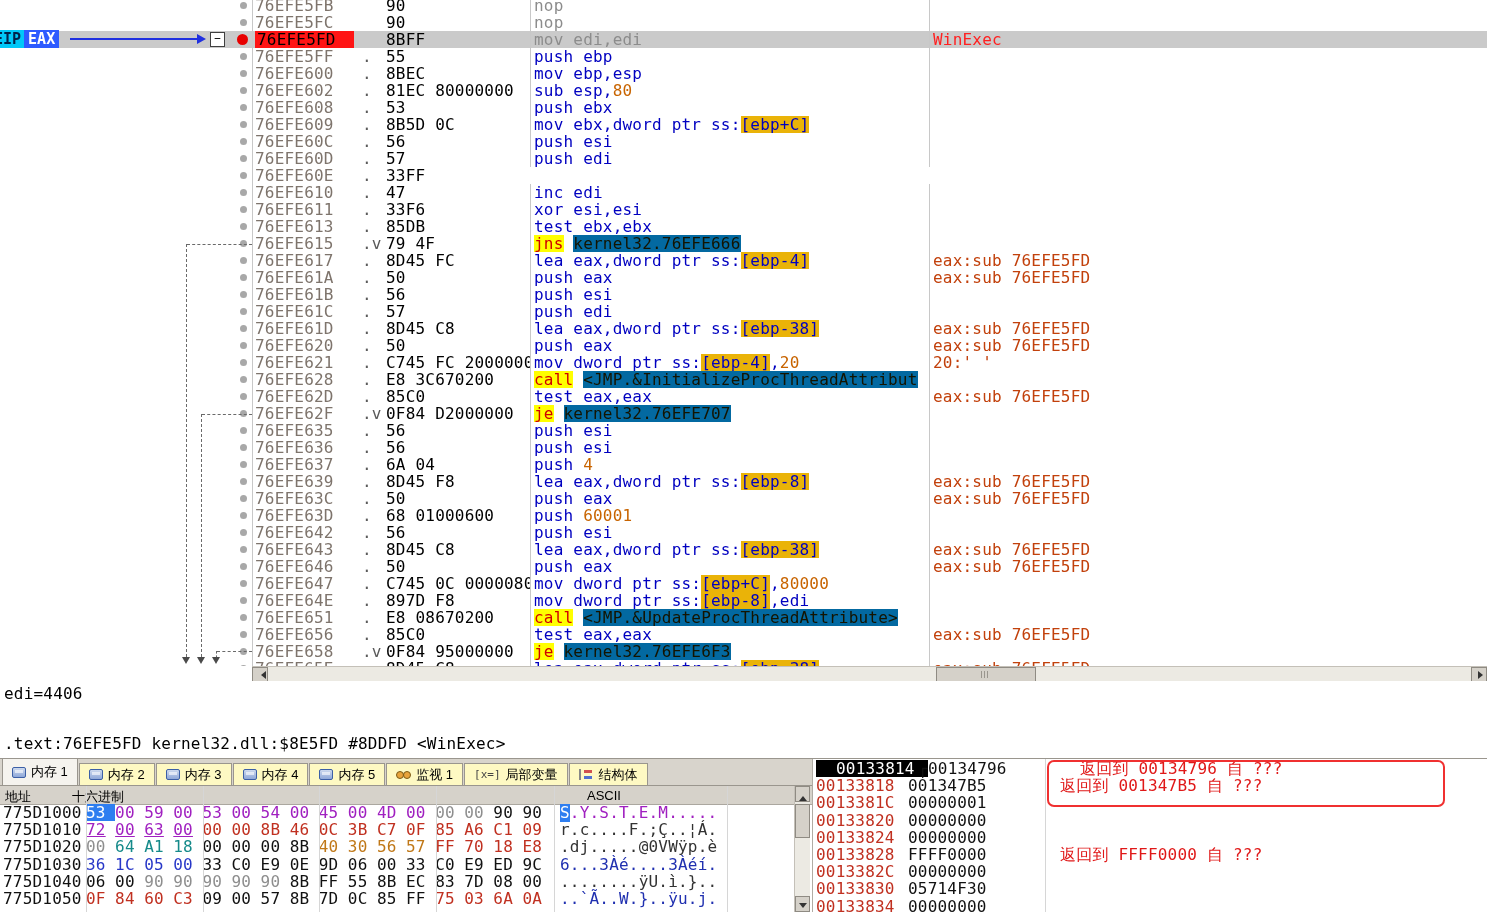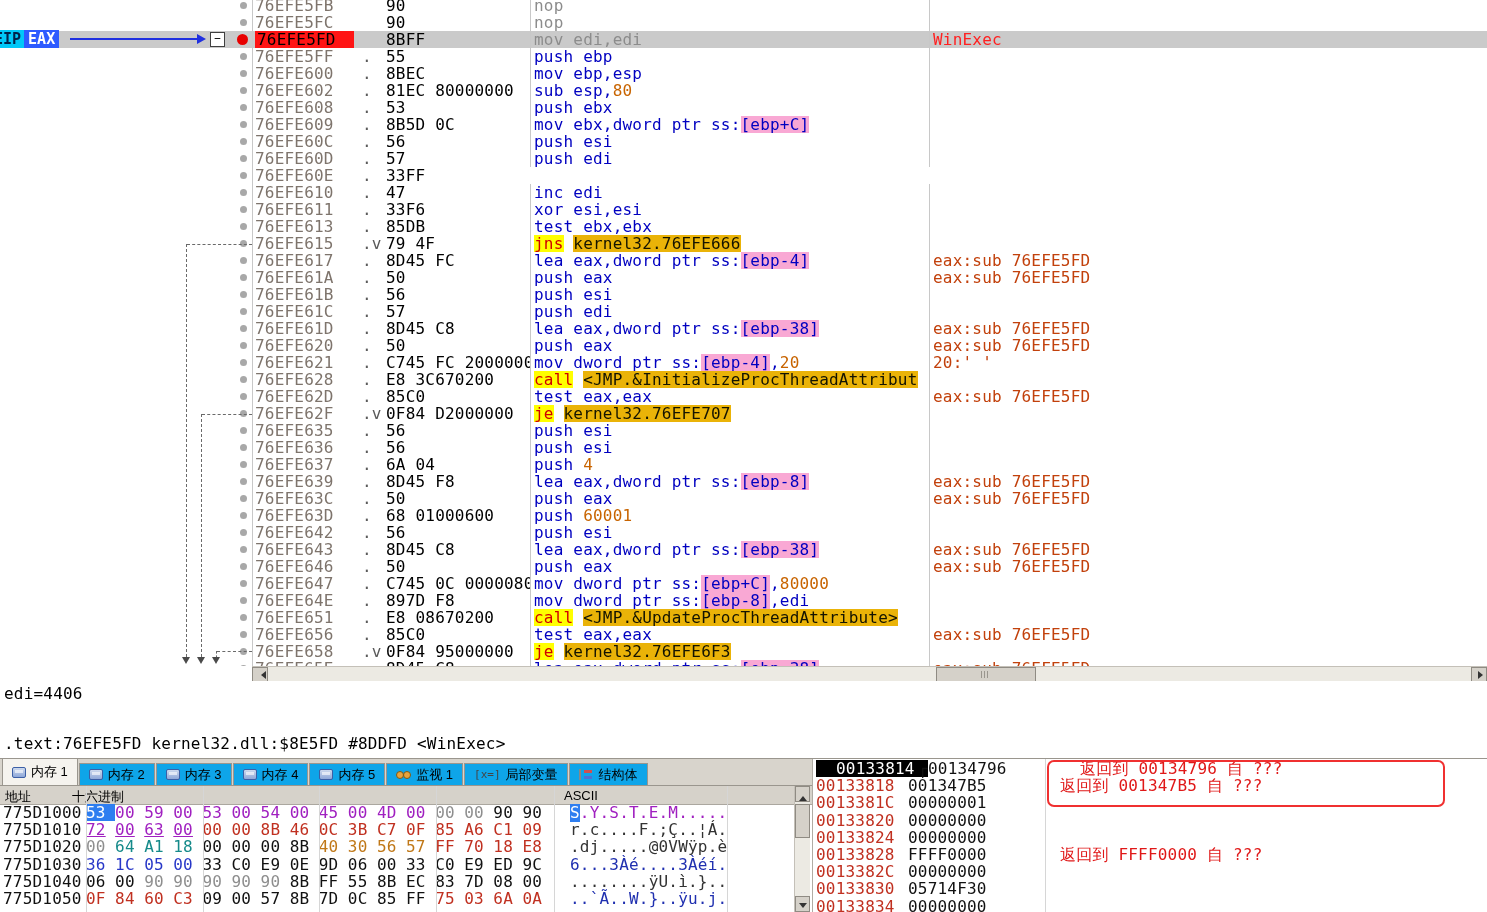--- a/index.html
+++ b/index.html
@@ -15,23 +15,23 @@
   .row-dot{position:absolute;left:240px;top:5px;width:7px;height:7px;border-radius:50%;background:#A8A8A8;}
   .bp-dot{position:absolute;left:237px;top:3px;width:11px;height:11px;border-radius:50%;background:#E80000;}
   .c-addr{flex:0 0 103px;color:#7E746C;border-left:1px solid #C8C8C8;padding-left:2px;overflow:hidden;}
   .addr-eip{display:inline-block;width:97px;background:#FF1414;color:#000;padding-left:2px;}
   .c-bytes{flex:0 0 172px;color:#000;overflow:hidden;}
   .bprefix{display:inline-block;width:24px;padding-left:4px;color:#5A5A5A;}
   .c-instr{flex:0 0 395px;border-left:1px solid #C8C8C8;border-right:1px solid #C8C8C8;padding-left:3px;overflow:hidden;}
   .c-cmt{flex:1;padding-left:3px;overflow:hidden;}
   .tok-m{color:#0000C0;}
   .tok-n{color:#C86400;}
-  .tok-x{background:#f9a8d4;color:#0000C0;margin-top:8px;}
+  .tok-x{background:#eab308;color:#0000C0;margin-top:8px;}
   .tok-j{background:#FFFF00;color:#D00000;}
-  .tok-y{background:#eab308;color:#141400;}
+  .tok-y{background:#0369a1;color:#141400;}
   .tok-s{}
   .tok-g{color:#8C8C8C;}
   .cmt-hot{color:#FF2020;}
   .cmt-reg{color:#c2410c;}
 
   
   .eip-badge{position:absolute;left:-9px;top:31px;height:17px;line-height:17px;font-size:15px;font-weight:bold;white-space:pre;}
   .eip-badge .p1{background:#00C8F8;color:#00224A;padding:0 3px;}
   .eip-badge .p2{background:#2E5BFF;color:#fff;padding:0 4px;}
   .eip-line{position:absolute;left:70px;top:38px;width:128px;height:0;border-top:2px solid #2030E0;}
@@ -63,49 +63,49 @@
 
   
   .dock{position:absolute;left:0;right:0;top:758px;bottom:0;background:#fff;border-top:1px solid #9A968E;}
   .dump-pane{position:absolute;left:0;top:0;bottom:0;width:812px;overflow:hidden;}
   .pane-div{position:absolute;left:812px;top:0;bottom:0;width:1px;background:#B0ACA4;}
   .stack-pane{position:absolute;left:813px;right:0;top:0;bottom:0;overflow:hidden;}
 
   
   .tabbar{position:absolute;left:0;right:0;top:0;height:27px;background:#D8D4CC;border-bottom:1px solid #9A968E;
           display:flex;align-items:flex-end;padding-left:2px;box-sizing:border-box;}
-  .tab{display:flex;align-items:center;gap:5px;padding:0 9px;height:21px;background:#0ea5e9;border:1px solid #9A968E;border-bottom:none;
+  .tab{display:flex;align-items:center;gap:5px;padding:0 9px;height:21px;background:#fef9c3;border:1px solid #9A968E;border-bottom:none;
        margin-right:1px;font:13px "Liberation Sans",sans-serif;color:#000;white-space:nowrap;}
   .tab.sel{height:26px;background:#F5F3EE;position:relative;z-index:2;}
   .ic{display:inline-block;}
   .ic-memory{width:14px;height:11px;background:linear-gradient(#CDD9EE,#8FA8D8);border:1px solid #3C5FA6;border-radius:2px;position:relative;box-sizing:border-box;}
   .ic-memory::after{content:"";position:absolute;left:2px;right:2px;top:2px;height:3px;background:rgba(255,255,255,.6);}
   .ic-watch{width:15px;height:10px;position:relative;}
   .ic-watch::before,.ic-watch::after{content:"";position:absolute;top:1px;width:6px;height:6px;border-radius:50%;background:#E8A33C;border:1px solid #7A5A16;}
   .ic-watch::before{left:0;} .ic-watch::after{right:0;}
   .ic-locals{font:11px "DejaVu Sans Mono",monospace;color:#444;line-height:11px;}
   .ic-struct{width:13px;height:11px;position:relative;border-left:2px solid #888;}
   .ic-struct::before{content:"";position:absolute;left:3px;top:1px;width:8px;height:3px;background:#D05050;}
   .ic-struct::after{content:"";position:absolute;left:3px;bottom:1px;width:8px;height:3px;background:#5070D0;}
 
   
   .dump-head{position:absolute;left:0;right:0;top:27px;height:18px;background:#D6D2CA;border-bottom:1px solid #ABA79F;
              font:13px "Liberation Sans",sans-serif;color:#000;}
   .dump-head span{position:absolute;top:2px;}
-  .dh-addr{left:5px;} .dh-hex{left:72px;} .dh-ascii{left:564px;}
+  .dh-addr{left:5px;} .dh-hex{left:72px;} .dh-ascii{left:587px;}
   .dump-body{position:absolute;left:0;right:0;top:45px;bottom:0;overflow:hidden;}
   .dmrow{display:flex;height:17.2px;line-height:17px;font-size:16px;letter-spacing:.2px;white-space:pre;}
   .dm-addr{flex:0 0 86px;padding-left:3px;color:#111;box-sizing:border-box;}
   .dm-bytes{flex:0 0 468px;display:flex;}
   .byte{flex:0 0 29.1px;width:29.1px;}
   .bc-p{color:#A020C0;} .bc-r{color:#C03020;} .bc-k{color:#111;} .bc-g{color:#8E8E8E;}
   .bc-b{color:#2838C8;} .bc-t{color:#158A8A;} .bc-o{color:#C07818;}
   .byte-sel{background:#2E7EF0;color:#fff;}
   .byte-u{text-decoration:underline;}
-  .dm-ascii{flex:0 0 173px;padding-left:16px;box-sizing:border-box;}
+  .dm-ascii{flex:0 0 173px;padding-left:6px;box-sizing:border-box;}
   .gridv{position:absolute;top:27px;bottom:0;width:1px;background:#D6D6D6;}
 
   
   .vscroll{position:absolute;left:794px;top:27px;bottom:0;width:16px;background:#ECEAE3;border-left:1px solid #C4C0B8;box-sizing:border-box;}
   .vs-btn{position:absolute;left:0;width:15px;height:16px;background:#D5D1C9;border:1px solid #8F8B83;box-sizing:border-box;}
   .vs-btn.up{top:0;} .vs-btn.down{bottom:0;}
   .vs-btn.up::after{content:"";position:absolute;left:3px;top:5px;border:4px solid transparent;border-bottom:5px solid #333;}
   .vs-btn.down::after{content:"";position:absolute;left:3px;top:6px;border:4px solid transparent;border-top:5px solid #333;}
   .vs-thumb{position:absolute;left:0;top:18px;width:15px;height:34px;background:#D5D1C9;border:1px solid #8F8B83;box-sizing:border-box;}
 

